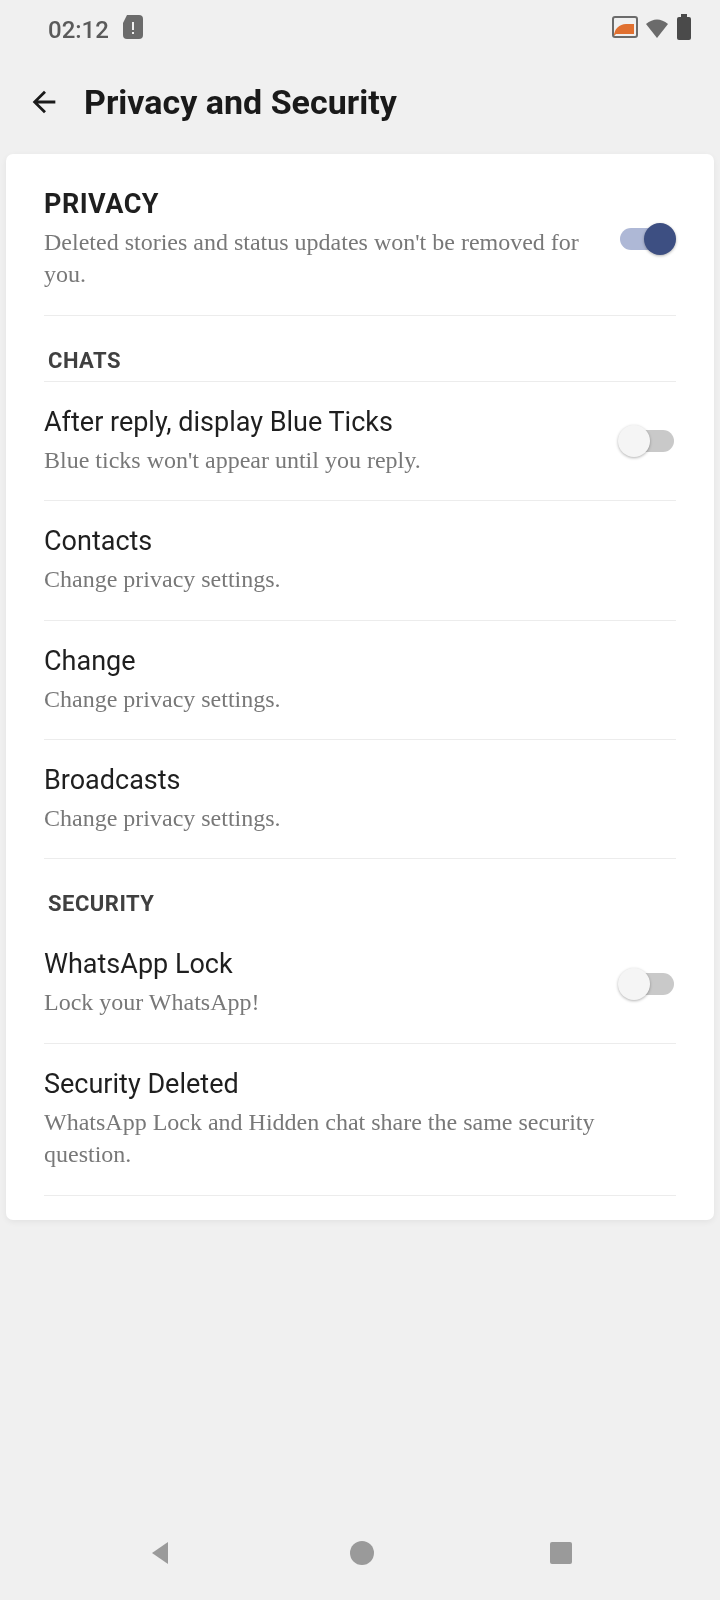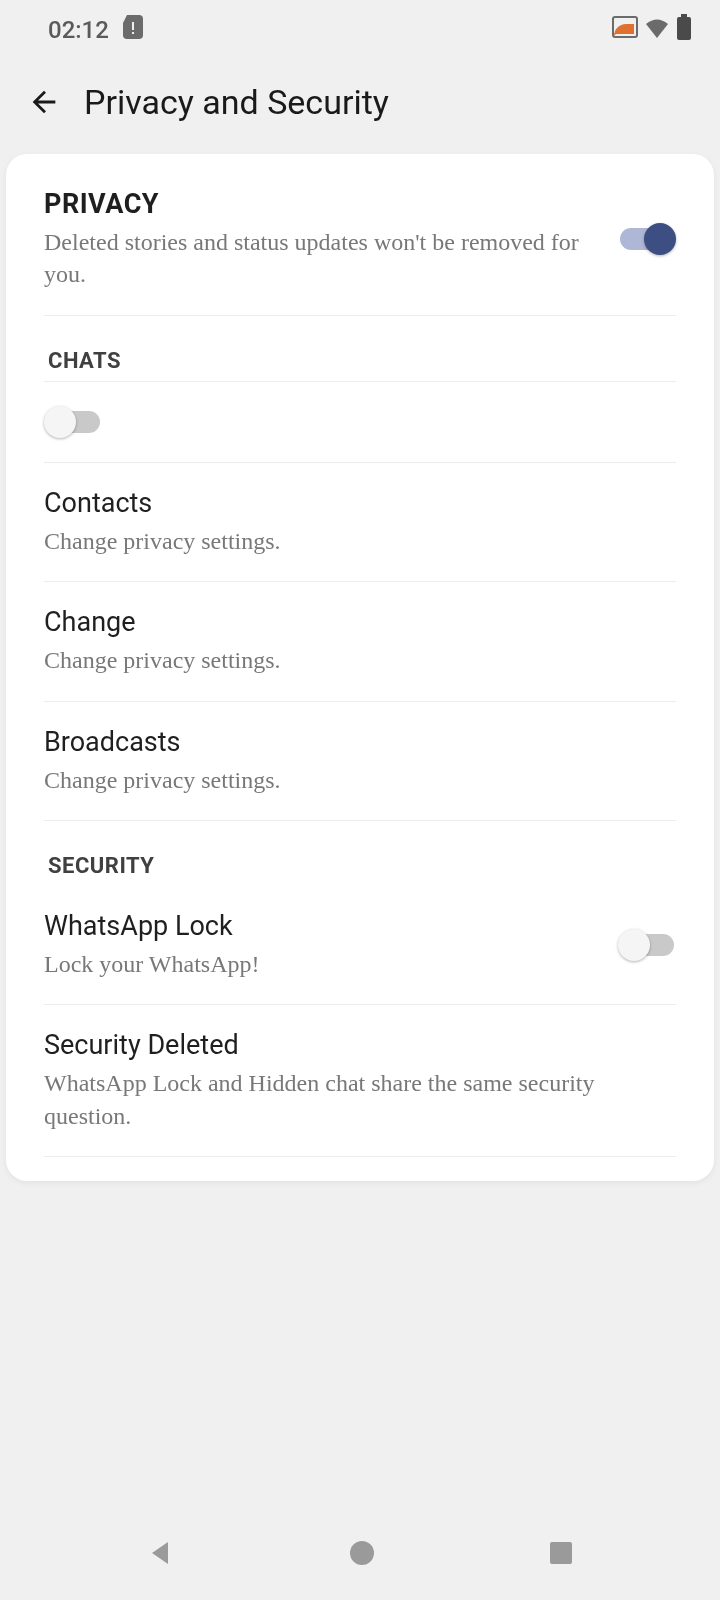--- a/index.html
+++ b/index.html
@@ -29,26 +29,26 @@
       gap: 20px;
       padding: 22px 24px 32px 24px;
     }
     .back-arrow {
       width: 40px; height: 40px;
       display: flex; align-items: center; justify-content: center;
       font-size: 32px;
     }
     .app-title {
       font-size: 34px;
-      font-weight: 400;
+      font-weight: 700;
     }
     .card {
       background: #fff;
       margin: 0 6px;
-      border-radius: 21px;
+      border-radius: 7px;
       box-shadow: 0 2px 6px rgba(0,0,0,0.06);
       padding: 10px 0 24px 0;
     }
     .row {
       display: flex;
       align-items: center;
       padding: 24px 38px;
     }
     .row .texts { flex: 1; padding-right: 20px; }
     .row .title {
@@ -170,20 +170,24 @@
         <div class="thumb"></div>
     </div>
   </div>
   <div class="divider"></div>
 
   <div class="section-label">CHATS</div>
 
   <div class="divider"></div>
 
   <div class="row">
+    <div class="texts">
+      <div class="title">After reply, display Blue Ticks</div>
+      <div class="desc">Blue ticks won't appear until you reply.</div>
+    </div>
     <div class="toggle off">
       <div class="track"></div>
         <div class="thumb"></div>
     </div>
   </div>
   <div class="divider"></div>
 
   <div class="row">
     <div class="texts">
       <div class="title">Contacts</div>

